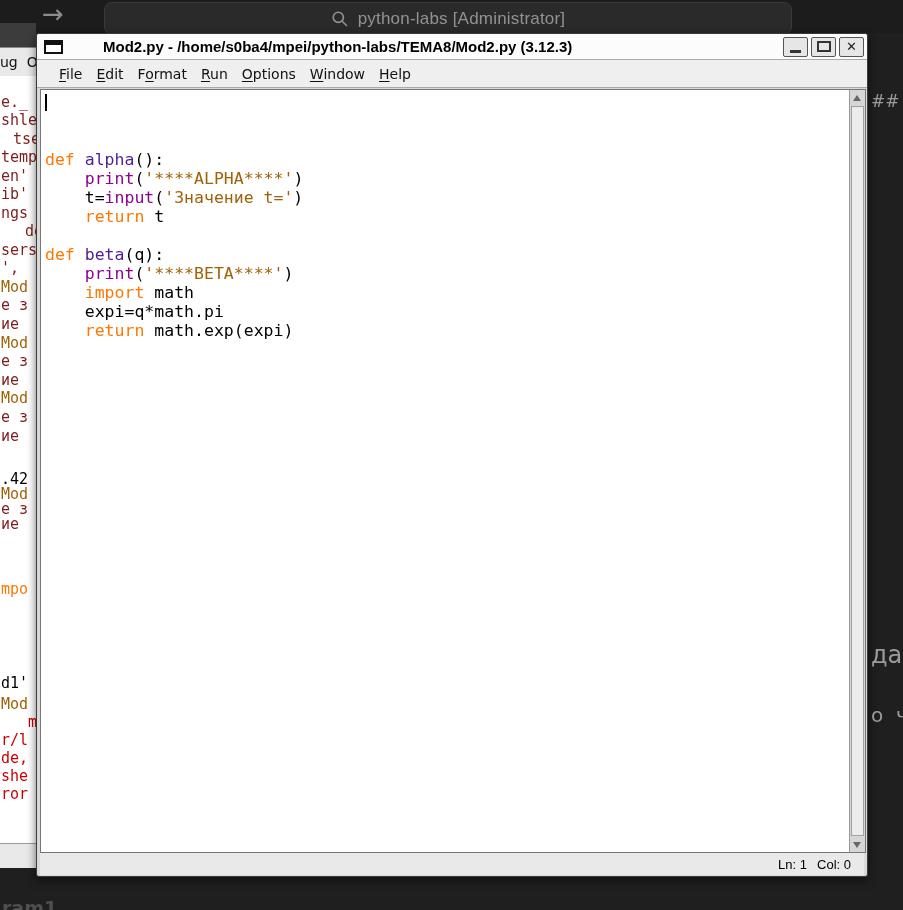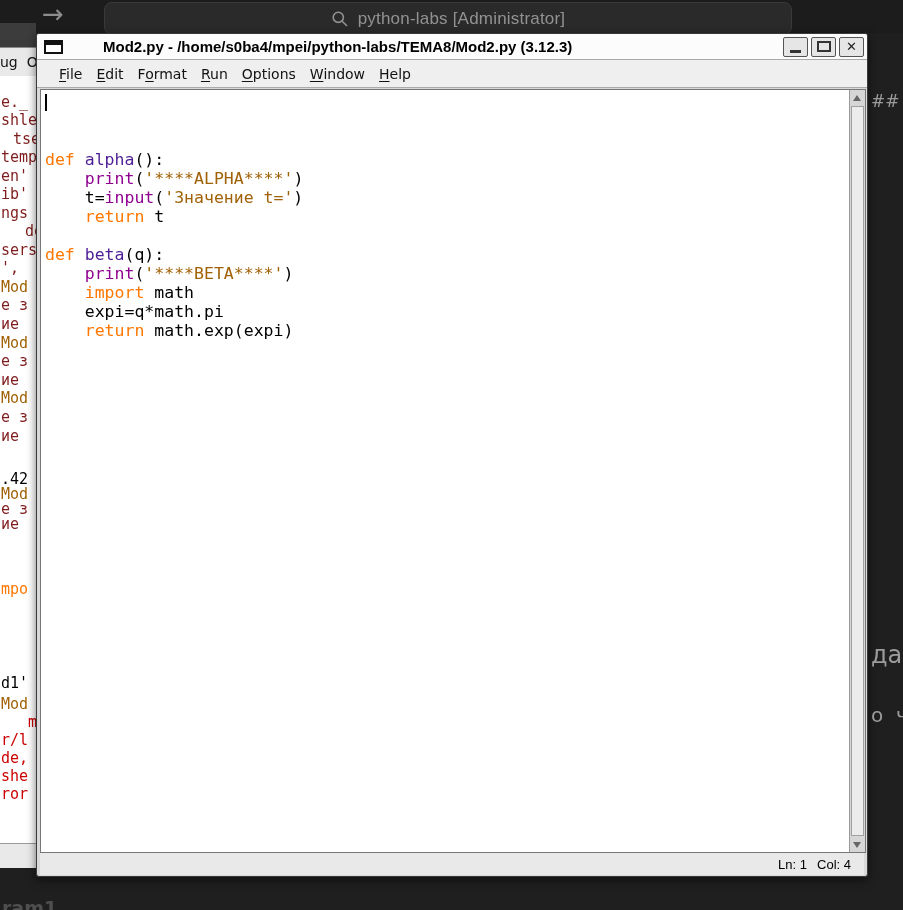--- a/index.html
+++ b/index.html
@@ -169,21 +169,21 @@
       </div>
       <div class="sb-thumb"></div>
       <div class="sb-btn sb-down">
         <span class="tri-down"></span>
       </div>
     </div>
   </div>
 
   <div class="status-bar">
     <span>Ln: 1</span>
-    <span>Col: 4</span>
+    <span>Col: 0</span>
   </div>
 </div>
 
 <div class="right-frags">
     <div class="frag c-gray" style="top: 94px; font-size: 17px;">## 2</div>
     <div class="frag c-gray" style="top: 648px; font-size: 24px;">да</div>
     <div class="frag c-gray" style="top: 708px; font-size: 20px;">о  ч</div>
   </div>
 <div class="bottom-frag">ram1</div>
 

